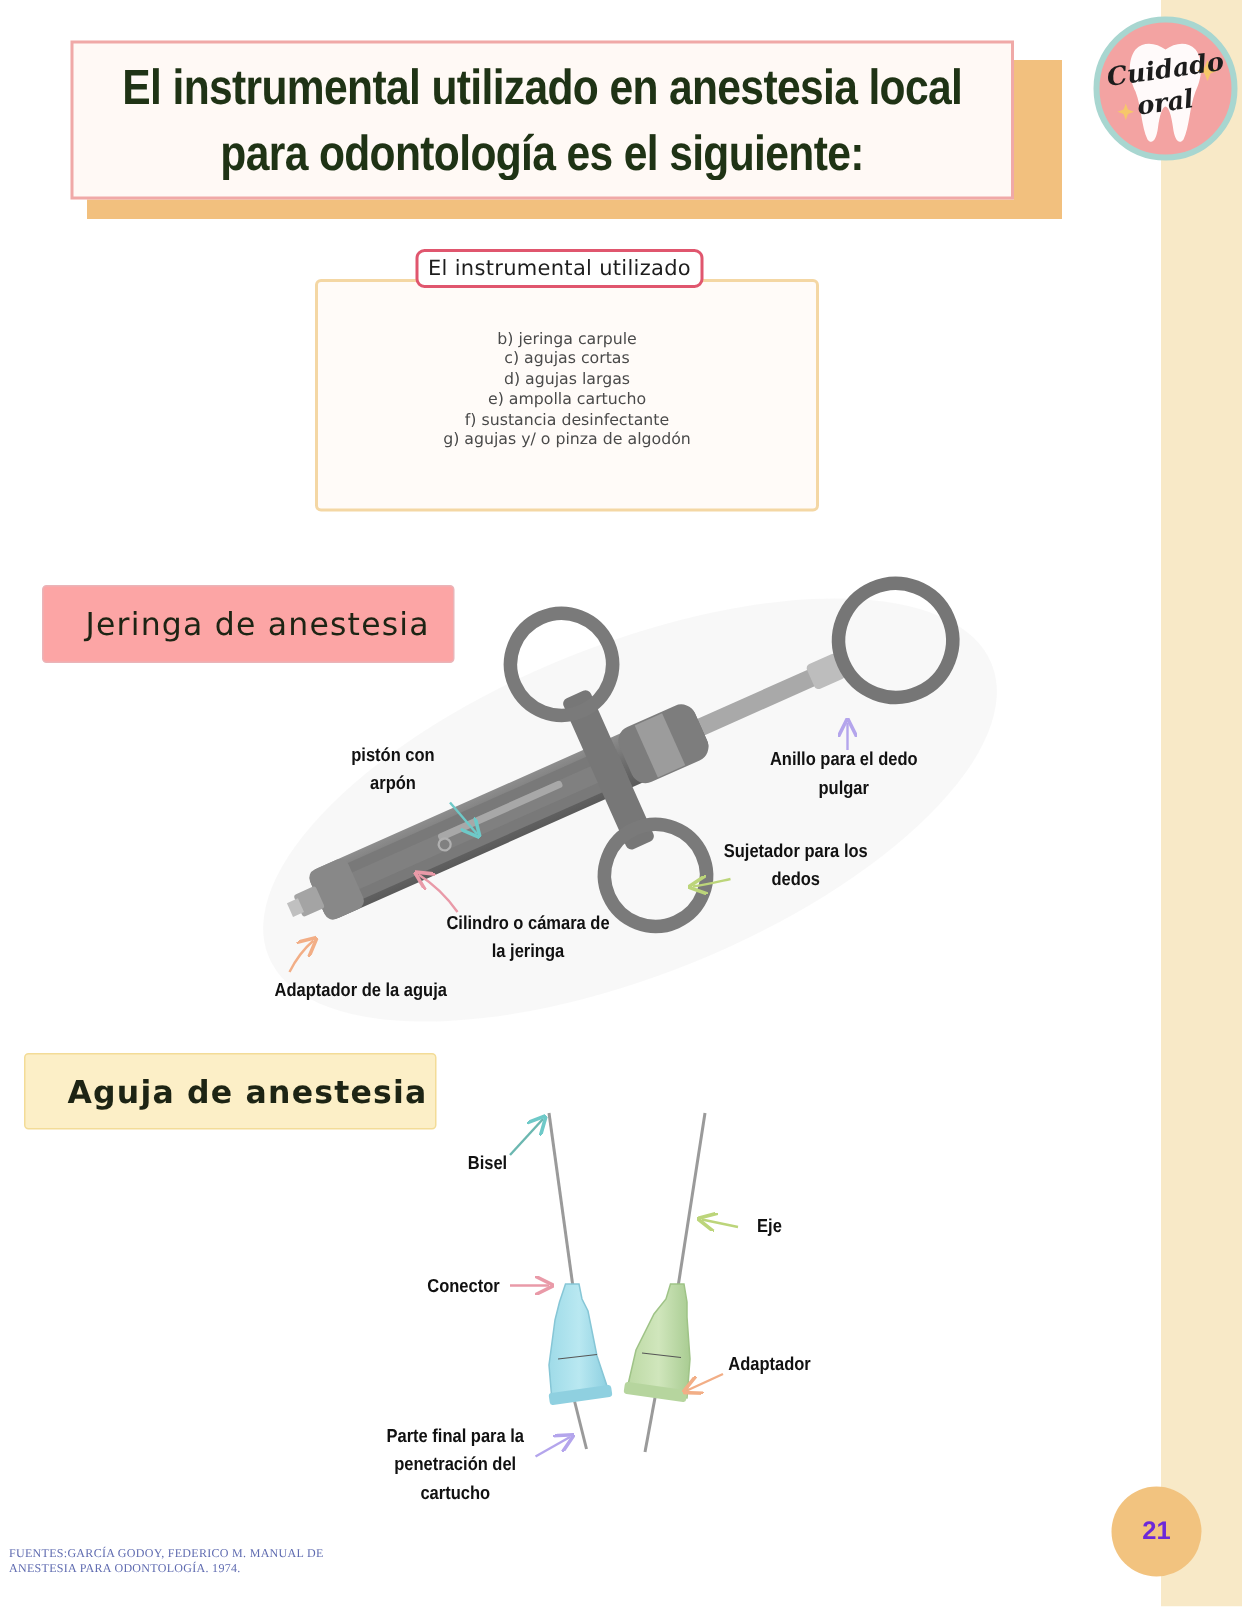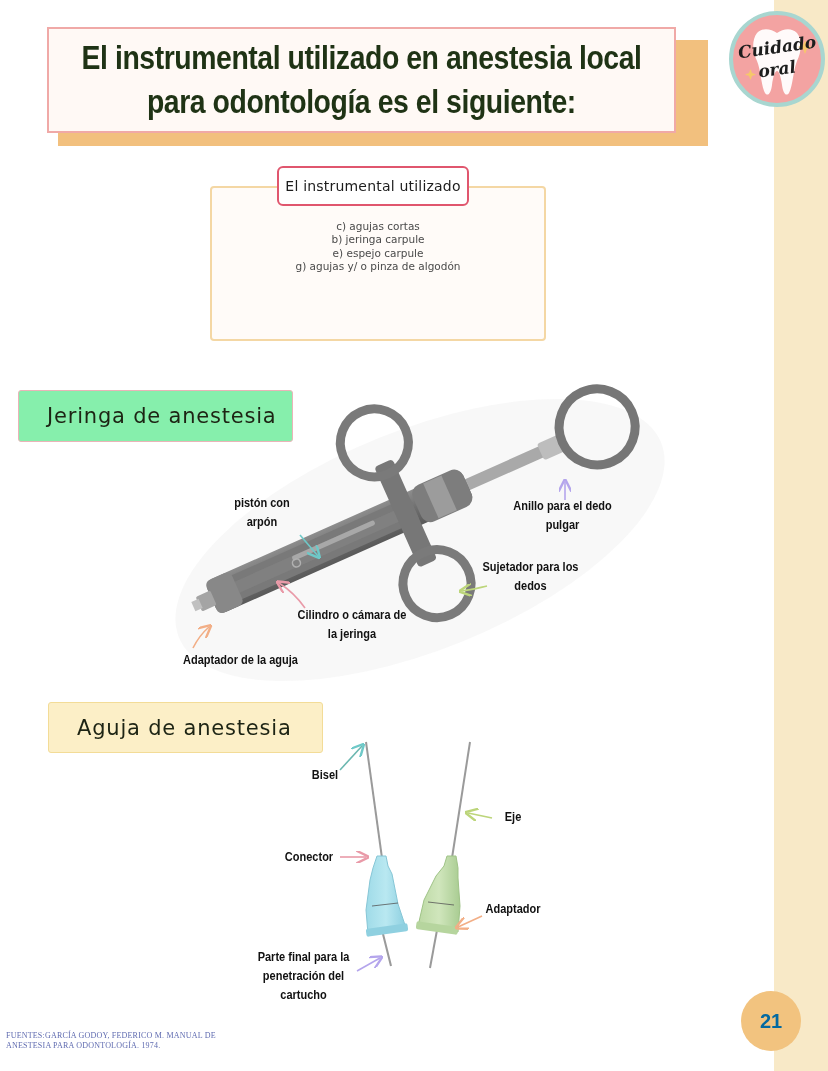--- a/index.html
+++ b/index.html
@@ -15,36 +15,36 @@
 
   
   .logo { position: absolute; left: 729px; top: 11px; width: 96px; height: 96px; border-radius: 50%; background: #f3a3a2; border: 4px solid #a8d6d0; overflow: hidden; }
   .logo svg { position: absolute; left: 0; top: 0; }
   .logo-text { position: absolute; left: 0; width: 100%; text-align: center; font-family: "DejaVu Serif", serif; font-style: italic; font-weight: bold; color: #1d1d1d; }
   .logo-text.l1 { top: 22px; font-size: 17px; transform: rotate(-8deg); }
   .logo-text.l2 { top: 44px; font-size: 17px; transform: rotate(-8deg); }
 
   
   .list-box { position: absolute; left: 210px; top: 186px; width: 336px; height: 155px; background: #fffbf8; border: 2px solid #f4d7a4; border-radius: 4px; }
-  .list-tag { position: absolute; left: 277px; top: 166px; width: 192px; height: 40px; background: #ffffff; border: 2px solid #e0566e; border-radius: 6px; display: flex; align-items: center; justify-content: center; font-family: "DejaVu Sans", sans-serif; font-size: 14px; color: #1d1d1d; letter-spacing: 0.2px; }
+  .list-tag { position: absolute; left: 277px; top: 166px; width: 192px; height: 26px; background: #ffffff; border: 2px solid #e0566e; border-radius: 6px; display: flex; align-items: center; justify-content: center; font-family: "DejaVu Sans", sans-serif; font-size: 14px; color: #1d1d1d; letter-spacing: 0.2px; }
   .list-items { position: absolute; left: 210px; top: 220px; width: 336px; text-align: center; }
   .list-item { font-family: "DejaVu Sans", sans-serif; font-size: 10.5px; line-height: 13.4px; color: #4a4a4a; }
 
   
   .section-label { position: absolute; display: flex; align-items: center; padding-left: 28px; font-family: "DejaVu Sans", sans-serif; font-size: 21px; color: #1d2414; letter-spacing: 0.8px; border-radius: 3px; }
-  .sec-syringe { left: 18px; top: 390px; width: 275px; height: 52px; background: #86efac; border: 1.5px solid #eab4b8; }
-  .sec-needle { left: 48px; top: 702px; width: 275px; height: 51px; background: #fcefc7; border: 1.5px solid #f3dc97; }
+  .sec-syringe { left: 28px; top: 390px; width: 275px; height: 52px; background: #fca5a5; border: 1.5px solid #eab4b8; }
+  .sec-needle { left: 16px; top: 702px; width: 275px; height: 51px; background: #fcefc7; border: 1.5px solid #f3dc97; font-weight: bold; }
 
   
   .diagram { position: absolute; left: 0; top: 0; width: 828px; height: 1071px; pointer-events: none; }
   .lbl { position: absolute; font-family: "Liberation Sans", sans-serif; font-weight: bold; font-size: 12.5px; color: #111; text-align: center; line-height: 19px; transform: scaleX(0.88); white-space: nowrap; }
 
   
   .source { position: absolute; left: 6px; top: 1031px; width: 240px; font-family: Liberation Serif, serif; font-size: 8px; line-height: 10px; color: #5f6bb0; letter-spacing: 0.2px; }
-  .page-num { position: absolute; left: 741px; top: 991px; width: 60px; height: 60px; border-radius: 50%; background: #f2c37f; display: flex; align-items: center; justify-content: center; font-family: "Liberation Sans", sans-serif; font-weight: bold; font-size: 20px; color: #0369a1; }
+  .page-num { position: absolute; left: 741px; top: 991px; width: 60px; height: 60px; border-radius: 50%; background: #f2c37f; display: flex; align-items: center; justify-content: center; font-family: "Liberation Sans", sans-serif; font-weight: bold; font-size: 17px; color: #6d28d9; }
 </style>
 </head>
 <body>
 
 <div class="right-strip"></div>
 
 <div class="title-shadow"></div>
 <div class="title-box">
   <div class="title-line">El instrumental utilizado en anestesia local</div>
   <div class="title-line">para odontología es el siguiente:</div>
@@ -56,23 +56,25 @@
     <path d="M70 30 l2 -5 l2 5 l5 2 l-5 2 l-2 5 l-2 -5 l-5 -2 z" fill="#f6c76a"></path>
     <path d="M16 58 l1.5 -4 l1.5 4 l4 1.5 l-4 1.5 l-1.5 4 l-1.5 -4 l-4 -1.5 z" fill="#f6c76a"></path>
   </svg>
   <div class="logo-text l1">Cuidado</div>
   <div class="logo-text l2">oral</div>
 </div>
 
 <div class="list-box"></div>
 <div class="list-tag">El instrumental utilizado</div>
 <div class="list-items">
+  <div class="list-item">b) jeringa carpule</div>
   <div class="list-item">c) agujas cortas</div>
-  <div class="list-item">b) jeringa carpule</div>
-  <div class="list-item">e) espejo carpule</div>
+  <div class="list-item">d) agujas largas</div>
+  <div class="list-item">e) ampolla cartucho</div>
+  <div class="list-item">f) sustancia desinfectante</div>
   <div class="list-item">g) agujas y/ o pinza de algodón</div>
 </div>
 
 <div class="section-label sec-syringe">Jeringa de anestesia</div>
 <div class="section-label sec-needle">Aguja de anestesia</div>
 
 <svg class="diagram" width="828" height="1071" viewBox="0 0 828 1071">
   <defs>
     <marker id="ah-teal" markerWidth="8" markerHeight="8" refX="6" refY="4" orient="auto">
         <path d="M0,0 L8,4 L0,8" fill="none" stroke="#6ec9c8" stroke-width="1.5"></path>

